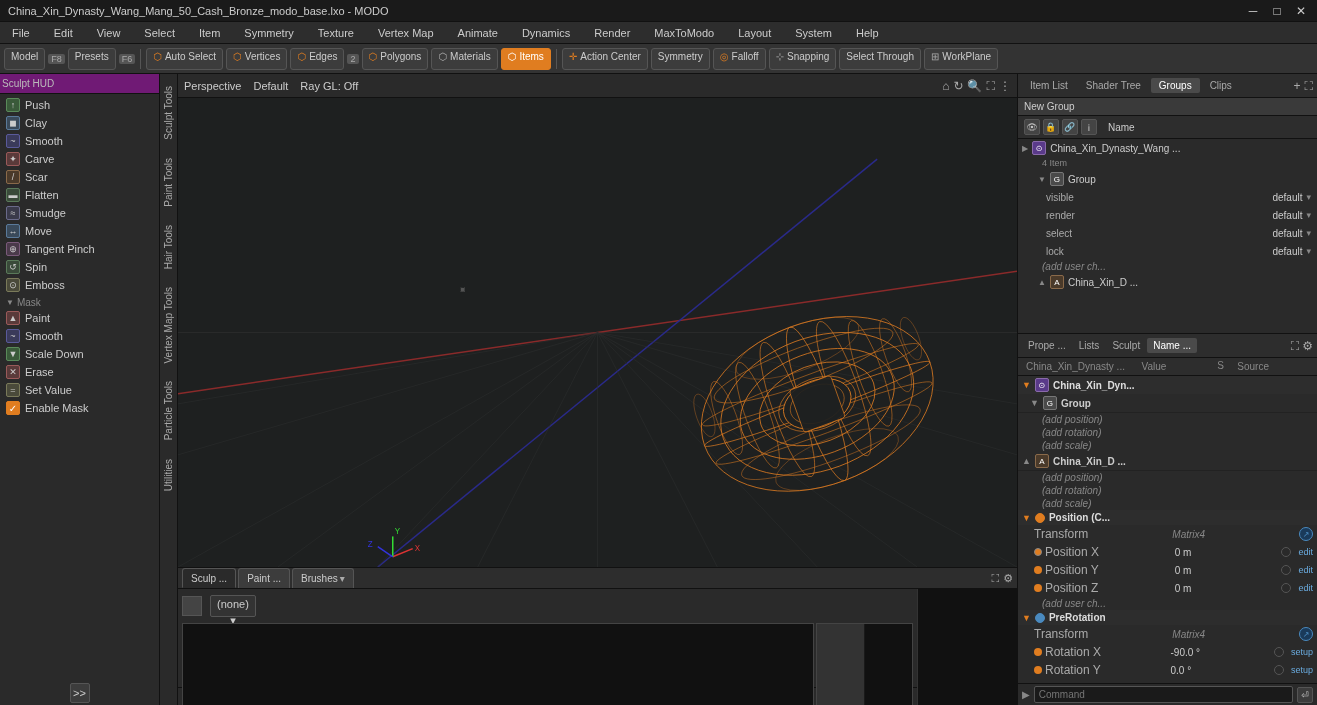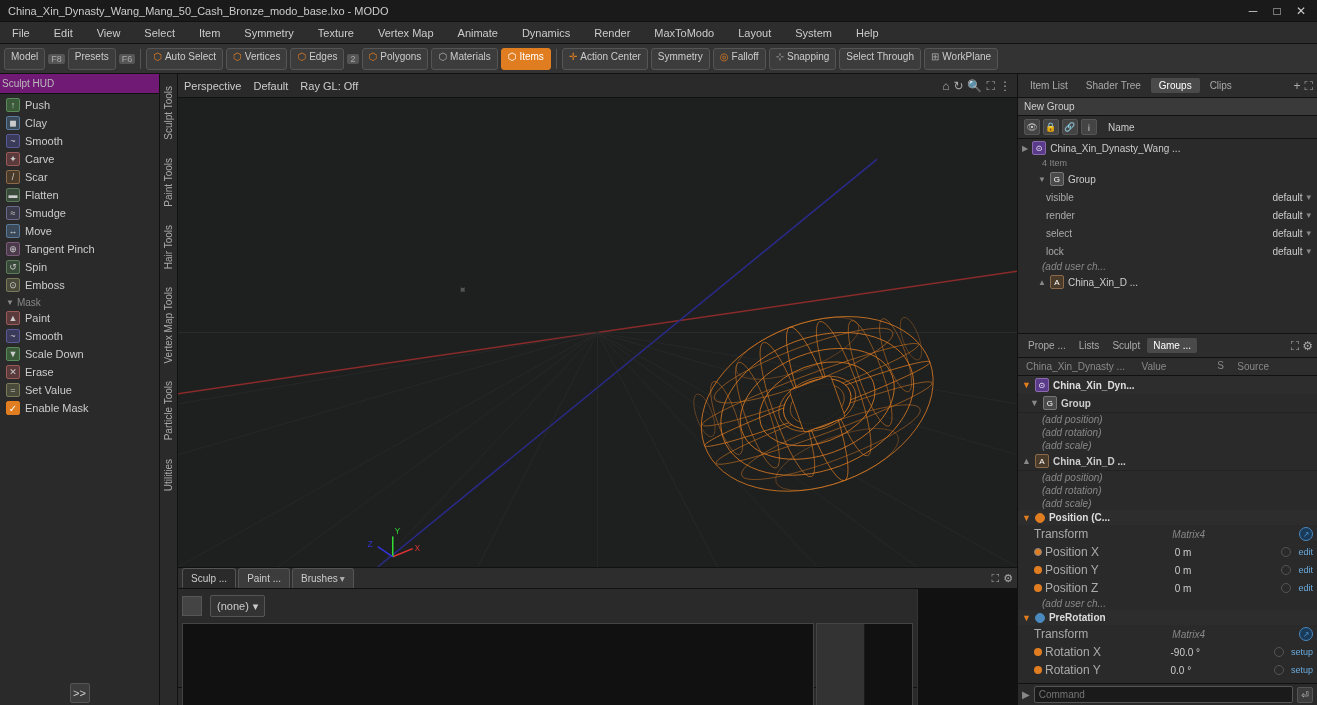--- a/index.html
+++ b/index.html
@@ -51,21 +51,21 @@
     .info-overlay { position: absolute; bottom: 8px; right: 8px; text-align: right; font-size: 10px; color: #ccc; line-height: 1.5; }
 
     
     #viewport-bottom { height: 120px; background: #2a2a2a; border-top: 1px solid #111; display: flex; flex-direction: column; }
     #vp-bottom-tabs { display: flex; align-items: center; height: 22px; background: #2d2d2d; border-bottom: 1px solid #111; padding: 0 4px; gap: 2px; }
     .vp-tab { background: #3c3c3c; border: 1px solid #555; border-bottom: none; border-radius: 3px 3px 0 0; color: #ccc; font-size: 10px; padding: 2px 8px; cursor: pointer; height: 20px; display: flex; align-items: center; }
     .vp-tab.active { background: #2a2a2a; border-bottom: 1px solid #2a2a2a; }
     .vp-tab-arrow { color: #aaa; font-size: 10px; cursor: pointer; margin-left: 2px; }
     #vp-bottom-content { flex: 1; display: flex; }
     .texture-preview { flex: 1; background: #111; border: 1px solid #444; position: relative; overflow: hidden; }
-    #none-dropdown { display: flex; align-items: center; background: #333; border: 1px solid #555; border-radius: 2px; padding: 2px 6px; cursor: pointer; gap: 4px; height: 22px; margin: 2px 4px; }
+    #none-dropdown { display: flex; align-items: center; background: #333; border: 1px solid #555; border-radius: 2px; padding: 2px 6px; cursor: pointer; gap: 4px; height: 22px; margin: 2px 4px; flex-direction: column; }
     #info-bar { background: #2a2a2a; height: 18px; display: flex; align-items: center; justify-content: center; border-top: 1px solid #111; }
     #info-text { color: #888; font-size: 10px; }
 
     
     #right-panel { width: 300px; background: #2a2a2a; border-left: 1px solid #111; display: flex; flex-direction: column; }
     #right-top { height: 260px; border-bottom: 1px solid #111; display: flex; flex-direction: column; }
     #right-top-tabs { display: flex; align-items: center; height: 24px; background: #2d2d2d; border-bottom: 1px solid #111; padding: 0 4px; gap: 2px; }
     .right-tab { color: #aaa; font-size: 10px; padding: 2px 8px; cursor: pointer; border-radius: 2px; }
     .right-tab.active { background: #4a4a4a; color: #fff; }
     .right-tab-icons { margin-left: auto; display: flex; gap: 4px; }

